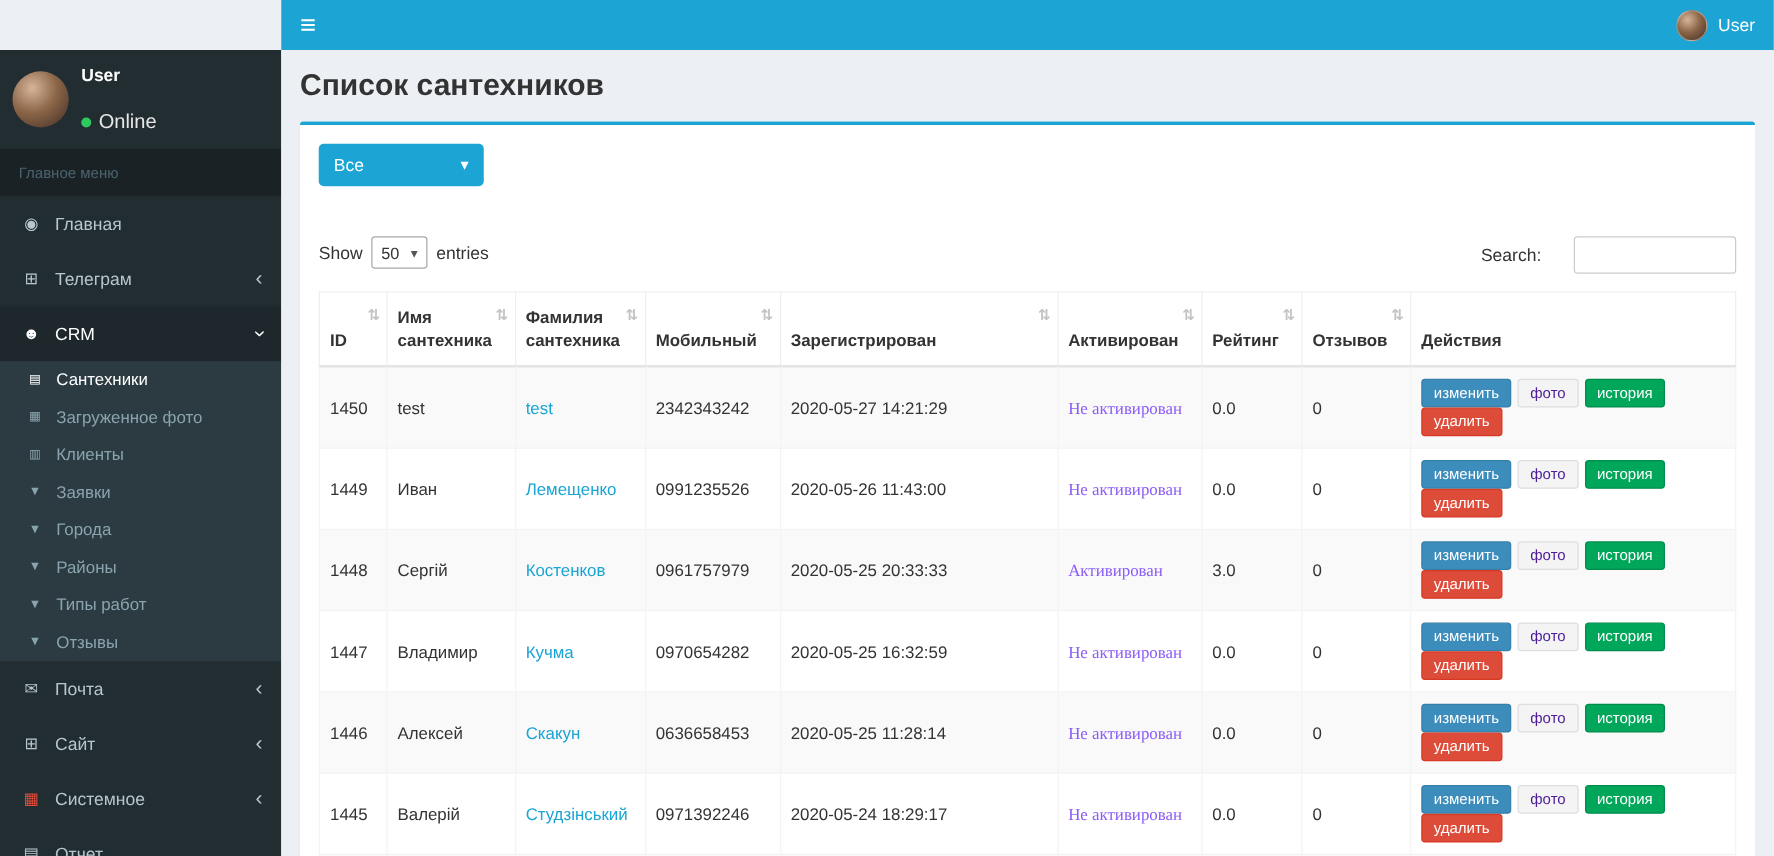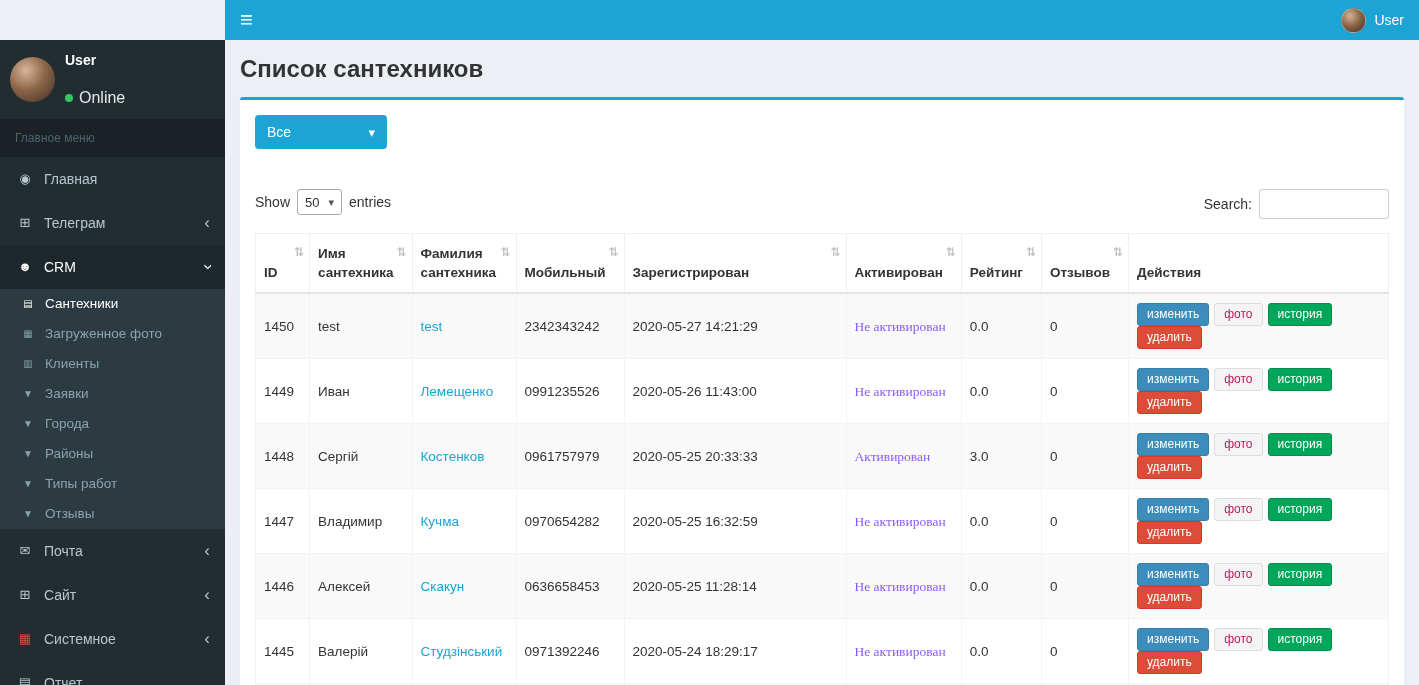--- a/index.html
+++ b/index.html
@@ -81,21 +81,21 @@
   }
   .filter-select .caret { font-size: 13px; }
 
   .dt-controls { display: flex; justify-content: space-between; align-items: flex-start; margin-bottom: 14px; }
   .dt-length { display: flex; align-items: center; gap: 7px; color: #333; font-size: 14px; }
   .length-select {
     border: 1px solid #a9a9a9; border-radius: 3px; height: 26px; padding: 6px 7px;
     display: inline-flex; align-items: center; gap: 9px; background: #fff; cursor: pointer; font-size: 13px;
   }
   .caret-sm { font-size: 11px; color: #555; }
-  .dt-search { display: flex; align-items: center; gap: 7px; font-size: 14px; }
+  .dt-search { display: flex; align-items: center; gap: 26px; font-size: 14px; }
   .dt-search input {
     width: 130px; height: 30px; border: 1px solid #ccc; border-radius: 3px;
     padding: 0 8px; font-size: 13px; font-family: inherit; outline: none;
   }
 
   table.data { width: 100%; border-collapse: collapse; font-size: 13.5px; }
   table.data th {
     font-weight: bold; text-align: left; padding: 10px 18px 10px 8px;
     border: 1px solid #efefef; border-bottom: 2px solid #e4e4e4;
     vertical-align: bottom; position: relative; line-height: 19px; cursor: pointer;
@@ -116,21 +116,21 @@
 
   .last-name-link { color: #1ba4d4; text-decoration: none; cursor: pointer; }
   .status-text { color: #8b5cf6; font-family: Liberation Serif, serif; }
 
   .btn {
     display: inline-block; border: 1px solid transparent; border-radius: 3px;
     font-size: 12px; padding: 3px 9px; margin-right: 5px; cursor: pointer;
     font-family: Liberation Sans, sans-serif; line-height: 15px; vertical-align: middle;
   }
   .btn-primary { background: #3c8dbc; border-color: #367fa9; color: #fff; }
-  .btn-default { background: #f4f4f4; border-color: #ddd; color: #be185d; }
+  .btn-default { background: #f4f4f4; border-color: #ddd; color: #4c1d95; }
   .btn-success { background: #00a65a; border-color: #008d4c; color: #fff; }
   .btn-danger  { background: #dd4b39; border-color: #d73925; color: #fff; }
 </style>
 </head>
 <body>
 
 <header class="main-header">
   <div class="navbar">
     <span class="hamburger">≡</span>
     <div class="navbar-user">

